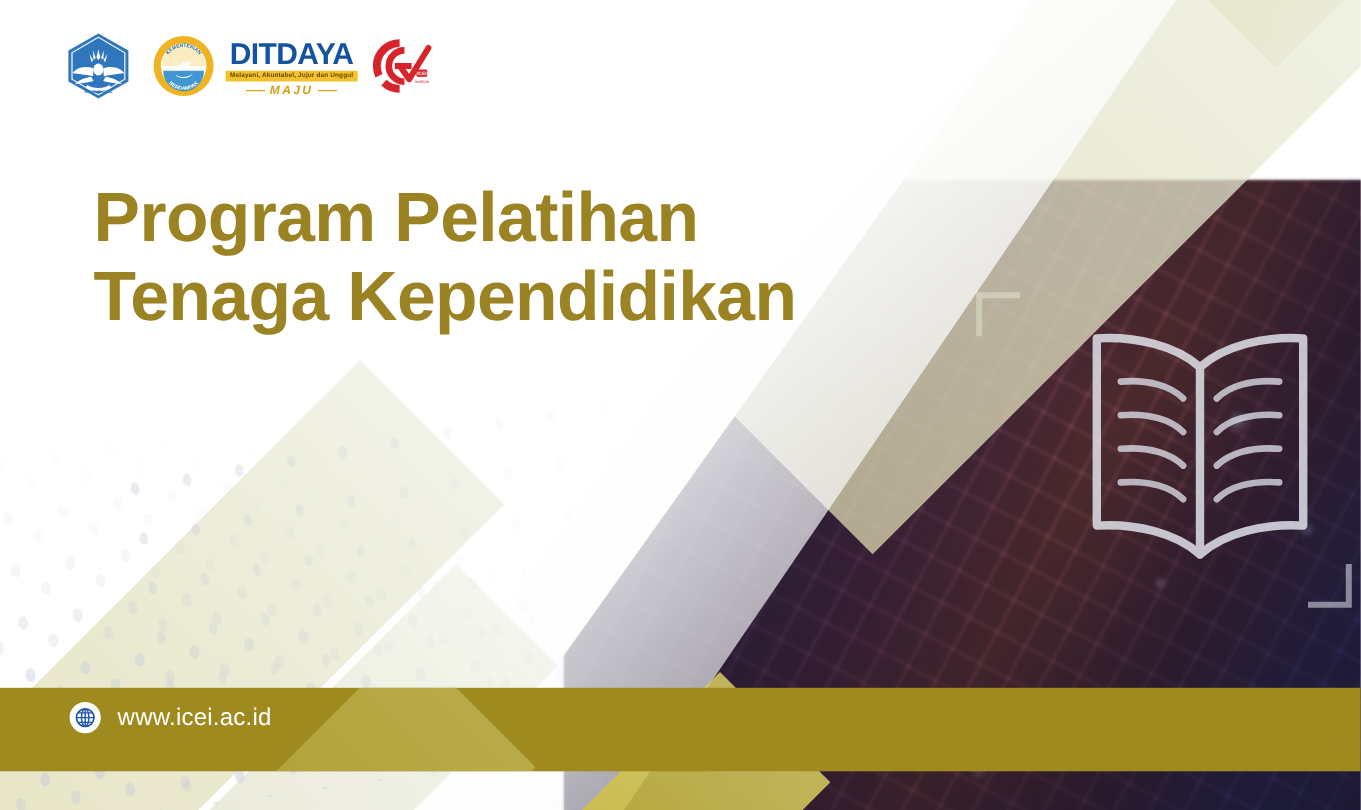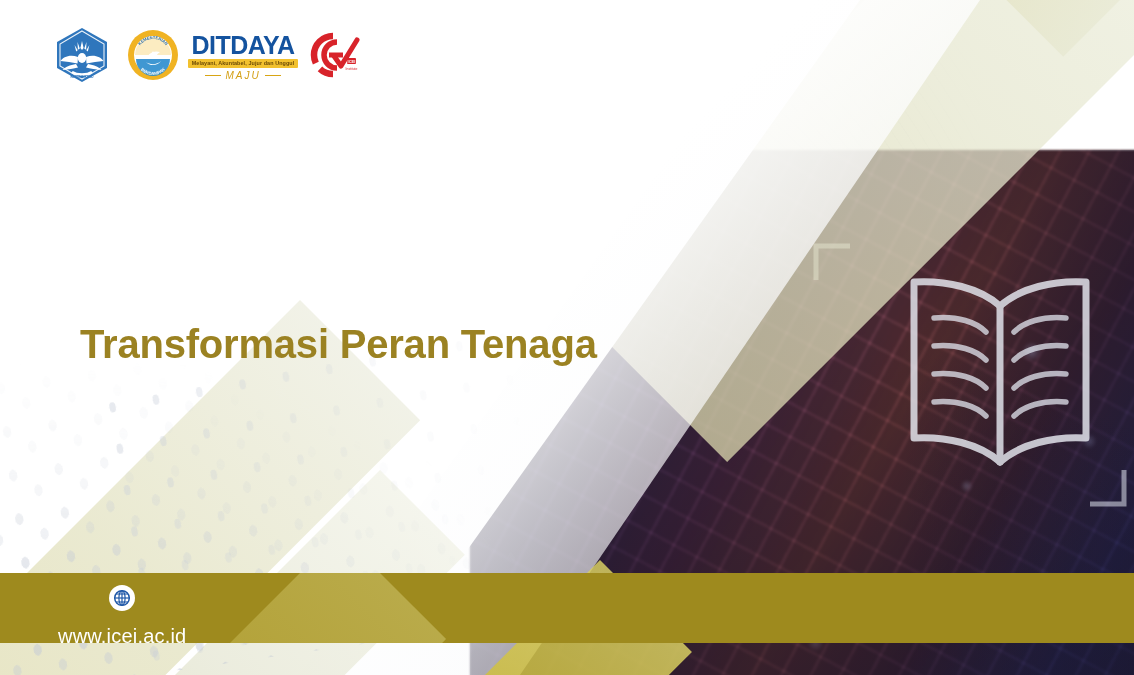--- a/index.html
+++ b/index.html
@@ -145,21 +145,21 @@
   .logo-tutwuri{width:54px;height:56px;}
   
   .logo-circle{width:52px;height:52px;}
   
   .logo-ditdaya{width:92px;height:54px;display:flex;flex-direction:column;align-items:center;justify-content:center;}
   .dd-word{font-size:25px;font-weight:bold;color:#14539f;letter-spacing:-.5px;line-height:1;font-family:"Liberation Sans",sans-serif;}
   .dd-tagbar{margin-top:1px;background:#f2c12e;color:#6b4a05;font-size:5.4px;font-weight:bold;
       padding:1.5px 4px;border-radius:1px;white-space:nowrap;line-height:1;letter-spacing:.1px;}
   .dd-maju-wrap{display:flex;align-items:center;gap:4px;margin-top:3px;}
   .dd-rule{width:16px;height:1.5px;background:#d8a514;}
-  .dd-maju{font-size:10px;font-weight:normal;font-style:italic;color:#d39e12;letter-spacing:2px;line-height:1;}
+  .dd-maju{font-size:10px;font-weight:bold;font-style:italic;color:#d39e12;letter-spacing:2px;line-height:1;}
   
   .logo-icei{width:58px;height:50px;}
 
   
   .title{
     position:absolute;left:78px;top:110px;width:760px;
     font-size:58px;font-weight:bold;line-height:1.14;
     color:#9b8222;letter-spacing:-.5px;
     font-family:"Liberation Sans",sans-serif;
   }
@@ -178,21 +178,21 @@
     background:#9e8a1e;
     clip-path:polygon(0 0, 1134px 0, 1134px 70px, 0 70px);
     overflow:hidden;
   }
   .footer-bar .fb-diag{
     position:absolute;left:340px;top:-40px;width:150px;height:200px;
     background:linear-gradient(180deg,#cfc56d 0%, #c3b44a 100%);
     transform:rotate(45deg);transform-origin:top left;opacity:.55;
   }
   .footer-content{
-    position:absolute;left:58px;top:585px;display:flex;align-items:center;gap:14px;z-index:40;flex-direction:column;
+    position:absolute;left:58px;top:585px;display:flex;align-items:center;gap:14px;z-index:40;
   }
   .globe-badge{
     width:26px;height:26px;border-radius:50%;background:#ffffff;
     display:flex;align-items:center;justify-content:center;
   }
   .site-url{color:#ffffff;font-size:20px;letter-spacing:.2px;font-family:"Liberation Sans",sans-serif;}
 </style>
 </head>
 <body>
 
@@ -308,23 +308,26 @@
         <path d="M30 12 A13 13 0 1 0 30 38" fill="none" stroke="#d8232a" stroke-width="5.5"></path>
         <line x1="22" y1="25" x2="36" y2="25" stroke="#d8232a" stroke-width="5"></line>
         <path d="M27 26 L34 36 L50 10" fill="none" stroke="#d8232a" stroke-width="5" stroke-linecap="round" stroke-linejoin="round"></path>
         <rect x="40" y="28" width="9" height="6" rx="1" fill="#d8232a"></rect>
         <text x="44.5" y="32.7" font-size="4" fill="#ffffff" text-anchor="middle" font-family="Liberation Sans, sans-serif" font-weight="bold">ICEI</text>
         <text x="44.5" y="39.5" font-size="3.4" fill="#d8232a" text-anchor="middle" font-family="Liberation Sans, sans-serif">Institute</text>
       </svg>
     </div>
   </div>
 
+  <h1 class="title">
+    <span class="tline">Program Pelatihan</span>
+    <span class="tline">Tenaga Kependidikan</span>
+  </h1>
 
   <h2 class="subtitle">
-    <span class="sline">Transformasi Peran Tenaga</span>
   </h2>
 
   <div class="footer-bar">
     <div class="fb-diag"></div>
   </div>
 
   <div class="footer-content">
     <span class="globe-badge">
       <svg width="18" height="18" viewBox="0 0 18 18">
         <circle cx="9" cy="9" r="7.3" fill="none" stroke="#2159a8" stroke-width="1.5"></circle>

